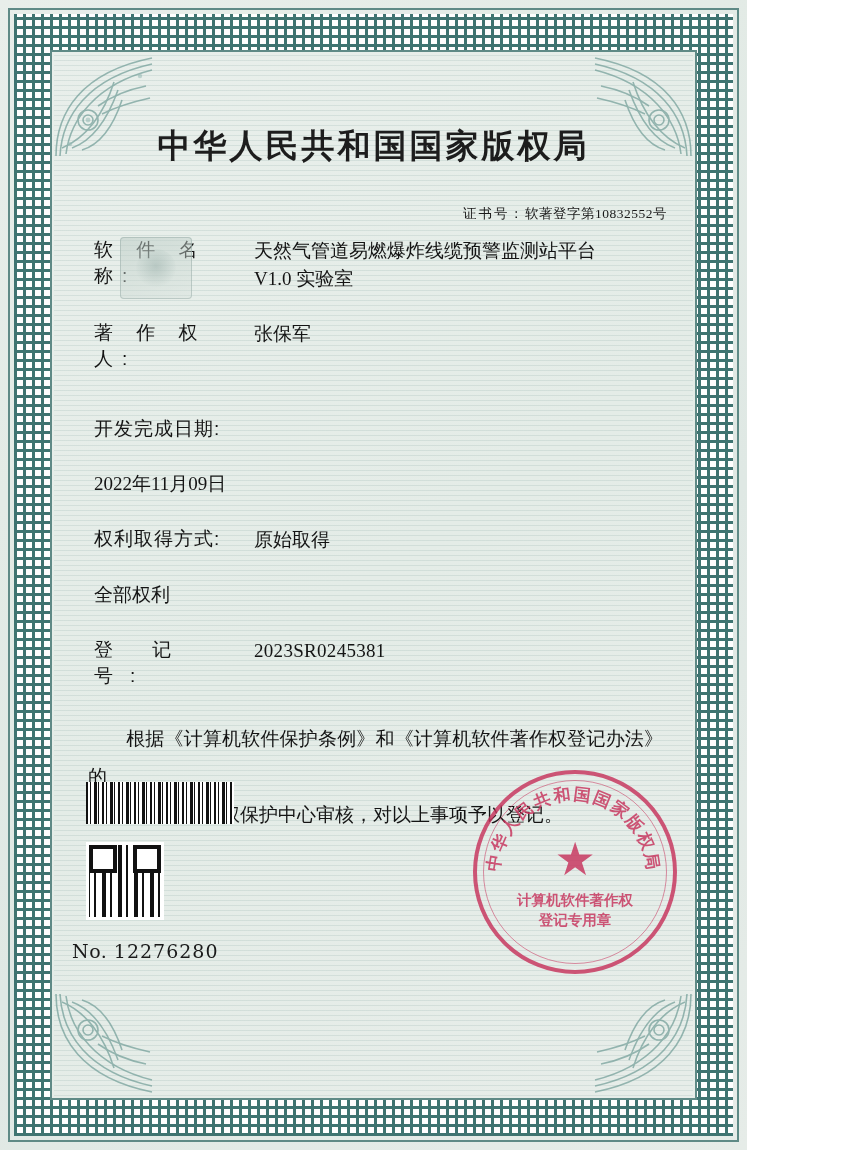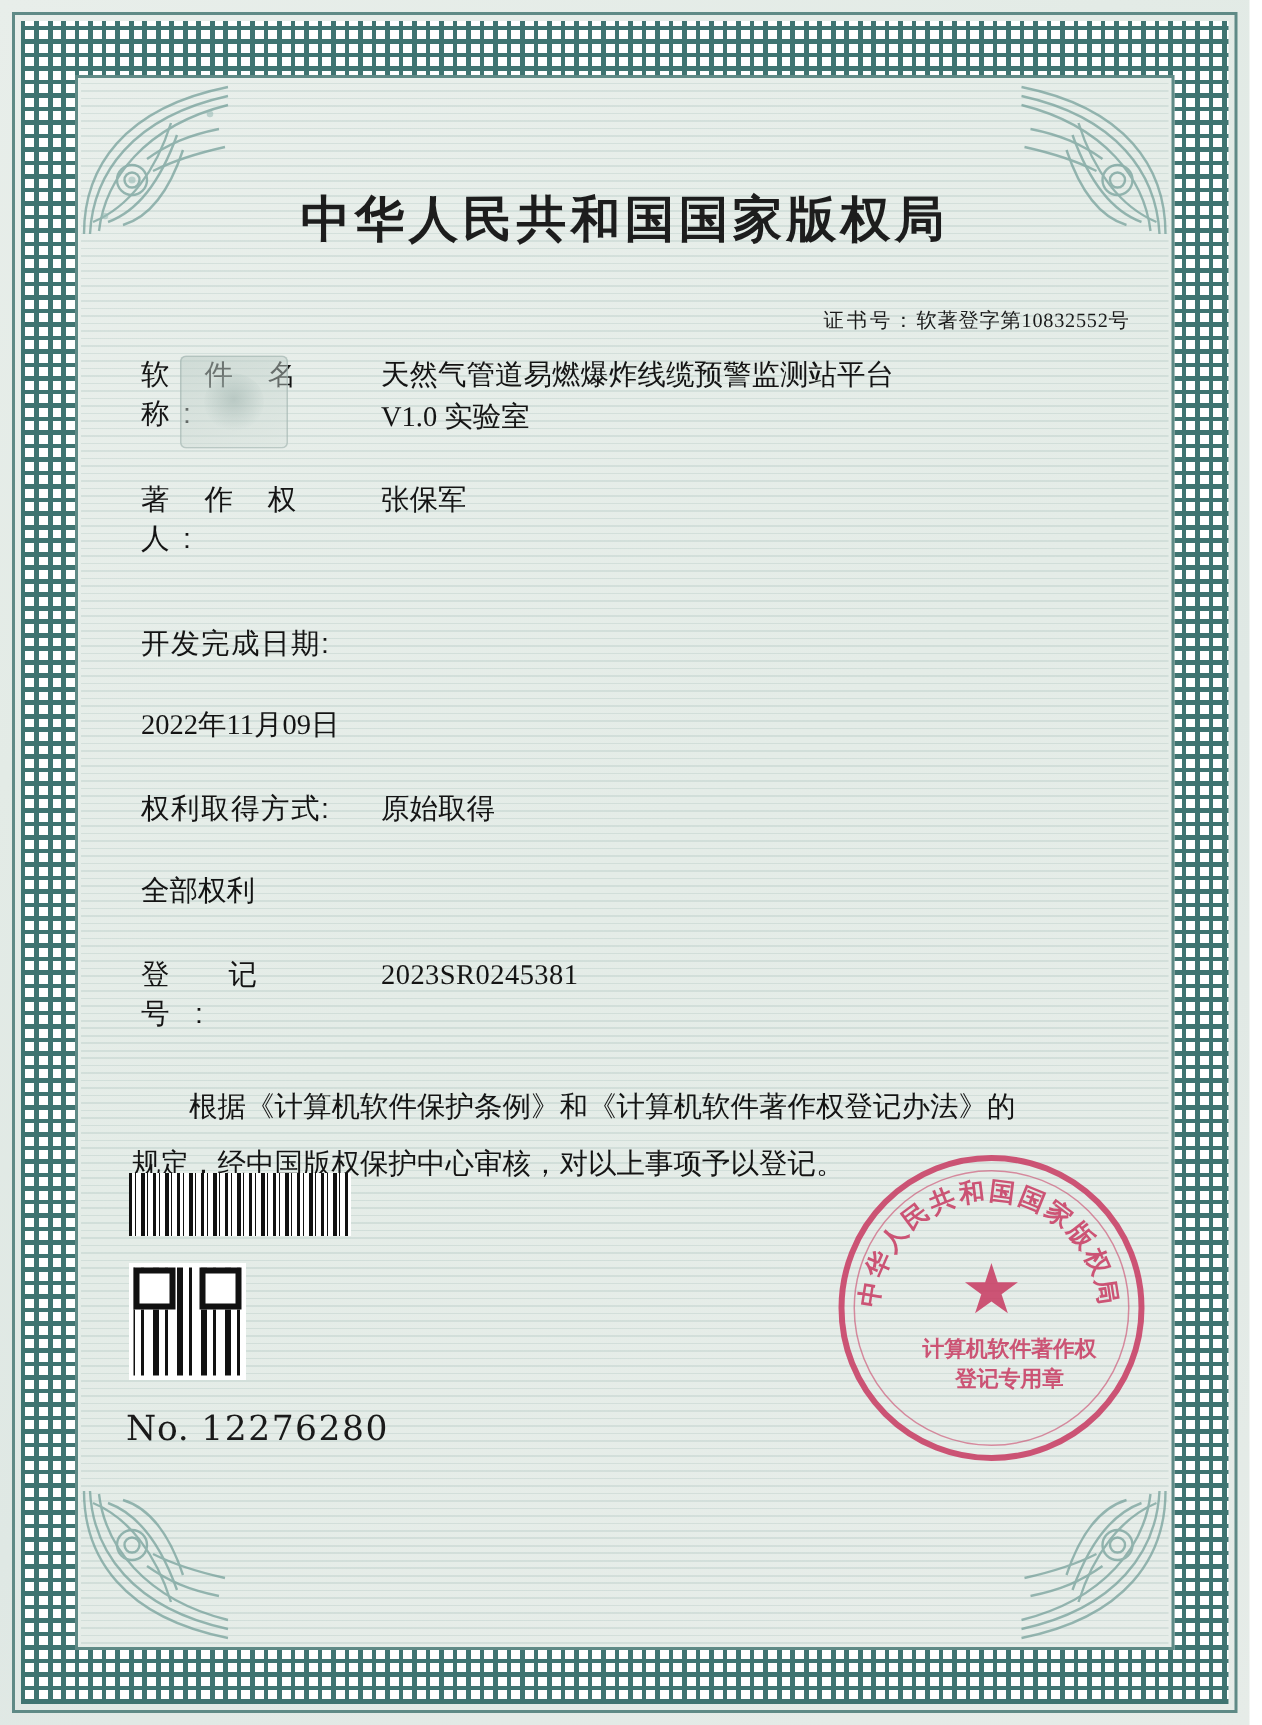--- a/index.html
+++ b/index.html
@@ -9,21 +9,21 @@
   }
   body {
     width: 841px;
     height: 1150px;
     font-family: "Liberation Serif", serif;
     overflow: hidden;
   }
 
   .certificate {
     position: relative;
-    width: 833px;
+    width: 747px;
     height: 1150px;
     background: linear-gradient(145deg, #e8eeea 0%, #e3ebe6 30%, #dfe8e4 60%, #e6ece8 100%);
     box-sizing: border-box;
     overflow: hidden;
   }
 
   
   .border-outer {
     position: absolute;
     left: 8px; top: 8px; right: 8px; bottom: 8px;
@@ -210,23 +210,23 @@
     position: absolute;
     width: 20px; height: 20px;
     border: 4px solid #111;
     background: #fff;
   }
   .qrcode::before { left: 3px; top: 3px; }
   .qrcode::after  { right: 3px; top: 3px; }
 
   .serial {
     position: absolute;
-    left: 84px;
+    left: 72px;
     top: 940px;
-    font-size: 23px;
+    font-size: 19px;
     color: #1a1a1a;
     letter-spacing: 0.5px;
     font-family: "DejaVu Serif", serif;
   }
   .serial .no { letter-spacing: 1px; }
 
   .issue-date {
     position: absolute;
     right: 78px;
     top: 938px;
@@ -260,21 +260,21 @@
     font-size: 46px;
     line-height: 1;
     color: #c7335c;
   }
   .seal .arc-text {
     position: absolute;
     left: 0; top: 0; width: 100%; height: 100%;
   }
   .seal .bottom-lines {
     position: absolute;
-    left: 12px;
+    left: 0;
     top: 116px;
     width: 100%;
     text-align: center;
     font-size: 14.5px;
     font-weight: bold;
     line-height: 1.35;
     font-family: "DejaVu Serif", serif;
   }
 </style>
 </head>

